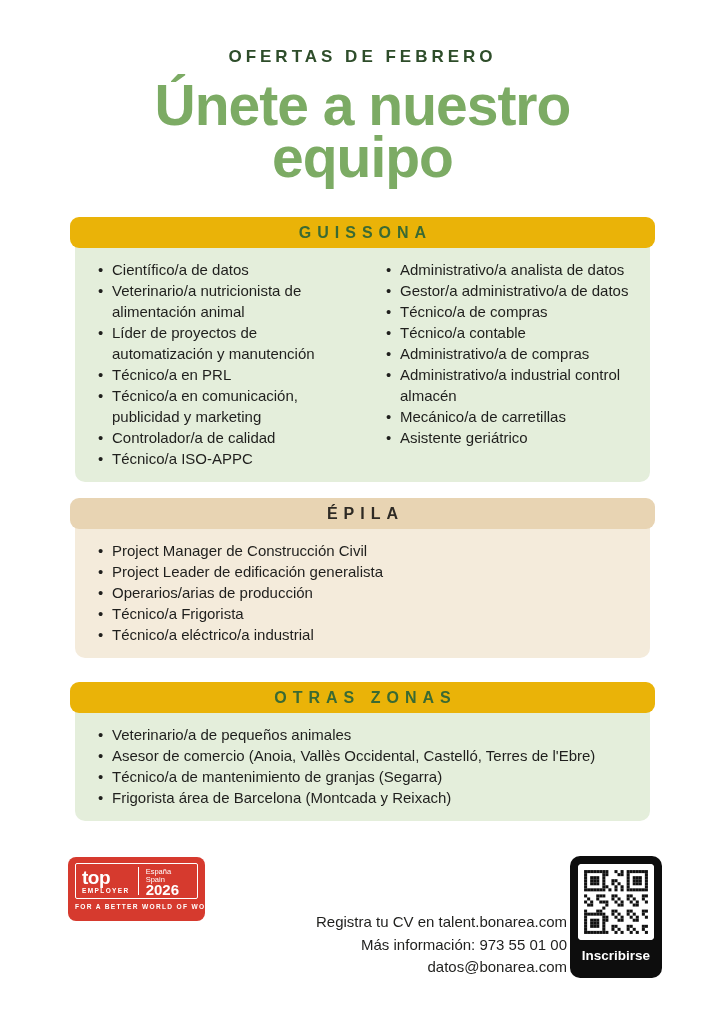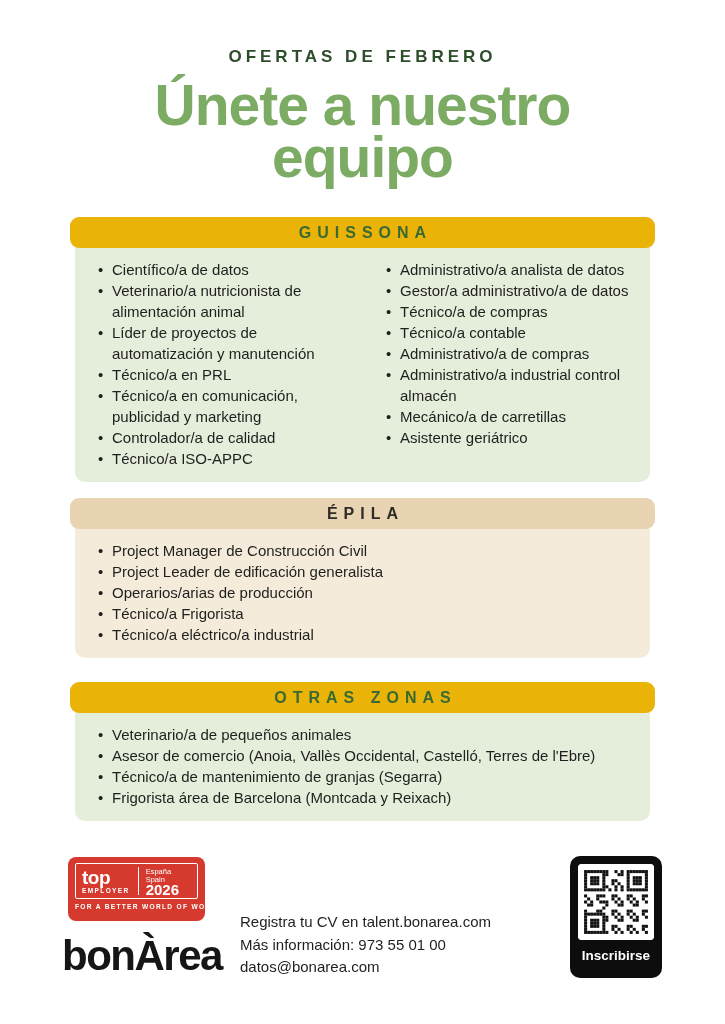--- a/index.html
+++ b/index.html
@@ -57,21 +57,21 @@
   .te-year{font-size:15px;font-weight:700;margin-top:1px;}
   .te-tagline{
     font-size:6.6px;font-weight:700;letter-spacing:1.3px;text-align:center;margin-top:4px;
     white-space:nowrap;
   }
   .bonarea-logo{
     position:absolute;left:62px;top:932px;font-size:42px;font-weight:700;
     letter-spacing:-1.5px;color:#161616;
   }
   .contact{
-    position:absolute;left:240px;top:911px;width:315px;text-align:left;
+    position:absolute;left:252px;top:911px;width:315px;text-align:right;
     font-size:15px;line-height:22.5px;color:#1f1f1d;
   }
   .qr-block{
     position:absolute;left:570px;top:856px;width:92px;height:122px;box-sizing:border-box;
     background:#0d0d0d;border-radius:10px;padding:8px 8px 10px;text-align:center;
   }
   .qr-white{width:76px;height:76px;background:#ffffff;border-radius:4px;display:block;}
   .qr-label{margin-top:8px;color:#ffffff;font-size:13.5px;font-weight:700;}
 </style>
 </head>
@@ -145,21 +145,20 @@
       <div class="te-div"></div>
       <div class="te-right">
         <div>España</div>
         <div>Spain</div>
         <div class="te-year">2026</div>
       </div>
     </div>
     <div class="te-tagline">FOR A BETTER WORLD OF WORK</div>
   </div>
 
-  <div class="bonarea-logo">bonÀrea</div>
 
   <div class="contact">
     <div>Registra tu CV en talent.bonarea.com</div>
     <div>Más información: 973 55 01 00</div>
     <div>datos@bonarea.com</div>
   </div>
 
   <div class="qr-block">
     <svg class="qr-white" viewBox="0 0 25 25" xmlns="http://www.w3.org/2000/svg">
         <rect x="0" y="0" width="25" height="25" fill="#ffffff"></rect>

